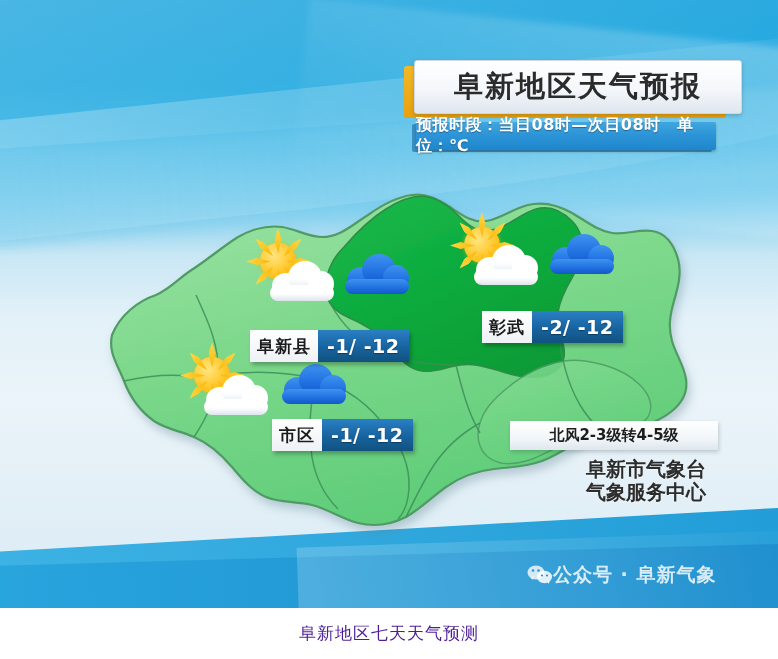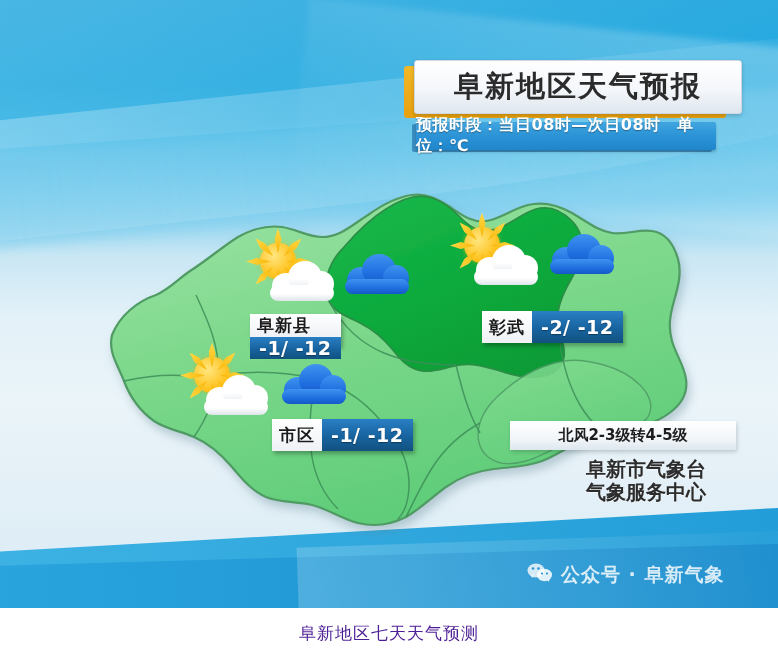--- a/index.html
+++ b/index.html
@@ -95,34 +95,34 @@
      color:#1b1b1b;font-size:17px;font-weight:700;letter-spacing:1px;
      display:flex;align-items:center;padding:0 7px;
      font-family:"DejaVu Sans","Liberation Sans",sans-serif;}
   .tag .temp{background:linear-gradient(180deg,#2a7fc4 0%,#17639f 55%,#11527f 100%);
      color:#ffffff;font-size:19px;font-weight:700;letter-spacing:.5px;
      display:flex;align-items:center;padding:0 9px;
      text-shadow:0 1px 1px rgba(0,0,0,.35);
      font-family:"DejaVu Sans","Liberation Sans",sans-serif;}
 
   
-  #wind-box{position:absolute;left:510px;top:421px;width:226px;height:29px;
+  #wind-box{position:absolute;left:510px;top:421px;width:208px;height:29px;
      background:linear-gradient(180deg,#ffffff 0%,#f2f6f9 60%,#dde7ee 100%);
      border-radius:0;display:flex;align-items:center;justify-content:center;
      box-shadow:1px 2px 4px rgba(0,0,0,.18);}
   #wind-box span{font-size:15px;font-weight:700;color:#1d1d1d;
      font-family:"DejaVu Sans","Liberation Sans",sans-serif;}
   #signature{position:absolute;left:510px;top:458px;width:208px;text-align:right;
      padding-right:12px;box-sizing:border-box;}
   #signature div{font-size:20px;font-weight:700;color:#2c2c2c;line-height:23px;
      text-shadow:0 1px 1px rgba(255,255,255,.6);
      font-family:"DejaVu Sans","Liberation Sans",sans-serif;}
 
   
-  #watermark{position:absolute;left:527px;top:562px;display:flex;gap:8px;}
+  #watermark{position:absolute;left:527px;top:562px;display:flex;align-items:center;gap:0;}
   #watermark .wm-text{font-size:19px;font-weight:700;color:rgba(255,255,255,.82);
      letter-spacing:1px;font-family:"DejaVu Sans","Liberation Sans",sans-serif;}
 
   
   #caption{position:absolute;left:0;top:608px;width:778px;height:51px;
      display:flex;align-items:center;justify-content:center;background:#ffffff;}
   #caption span{font-size:17px;color:#4c1d95;letter-spacing:1px;
      font-family:"DejaVu Sans","Liberation Sans",sans-serif;}
 </style>
 </head>
@@ -303,21 +303,21 @@
     <div class="wicon" style="left:222px;top:188px;">
       <div class="cloud-blue" style="position:relative;width:66px;height:40px;">
         <div class="c1" style="left:2px;top:14px;width:28px;height:26px;"></div>
         <div class="c2" style="left:17px;top:1px;width:34px;height:32px;"></div>
         <div class="c3" style="left:38px;top:12px;width:26px;height:26px;"></div>
         <div class="base" style="left:0px;top:26px;width:64px;height:15px;border-radius:9px;"></div>
       </div>
     </div>
   </div>
 
-  <div class="tag" style="left:250px;top:314px;flex-direction:column;">
+  <div class="tag" style="left:250px;top:330px;">
     <div class="city">阜新县</div>
     <div class="temp">-1/ -12</div>
   </div>
 
   <div class="tag" style="left:482px;top:311px;">
     <div class="city">彰武</div>
     <div class="temp">-2/ -12</div>
   </div>
 
   <div class="tag" style="left:272px;top:419px;">

